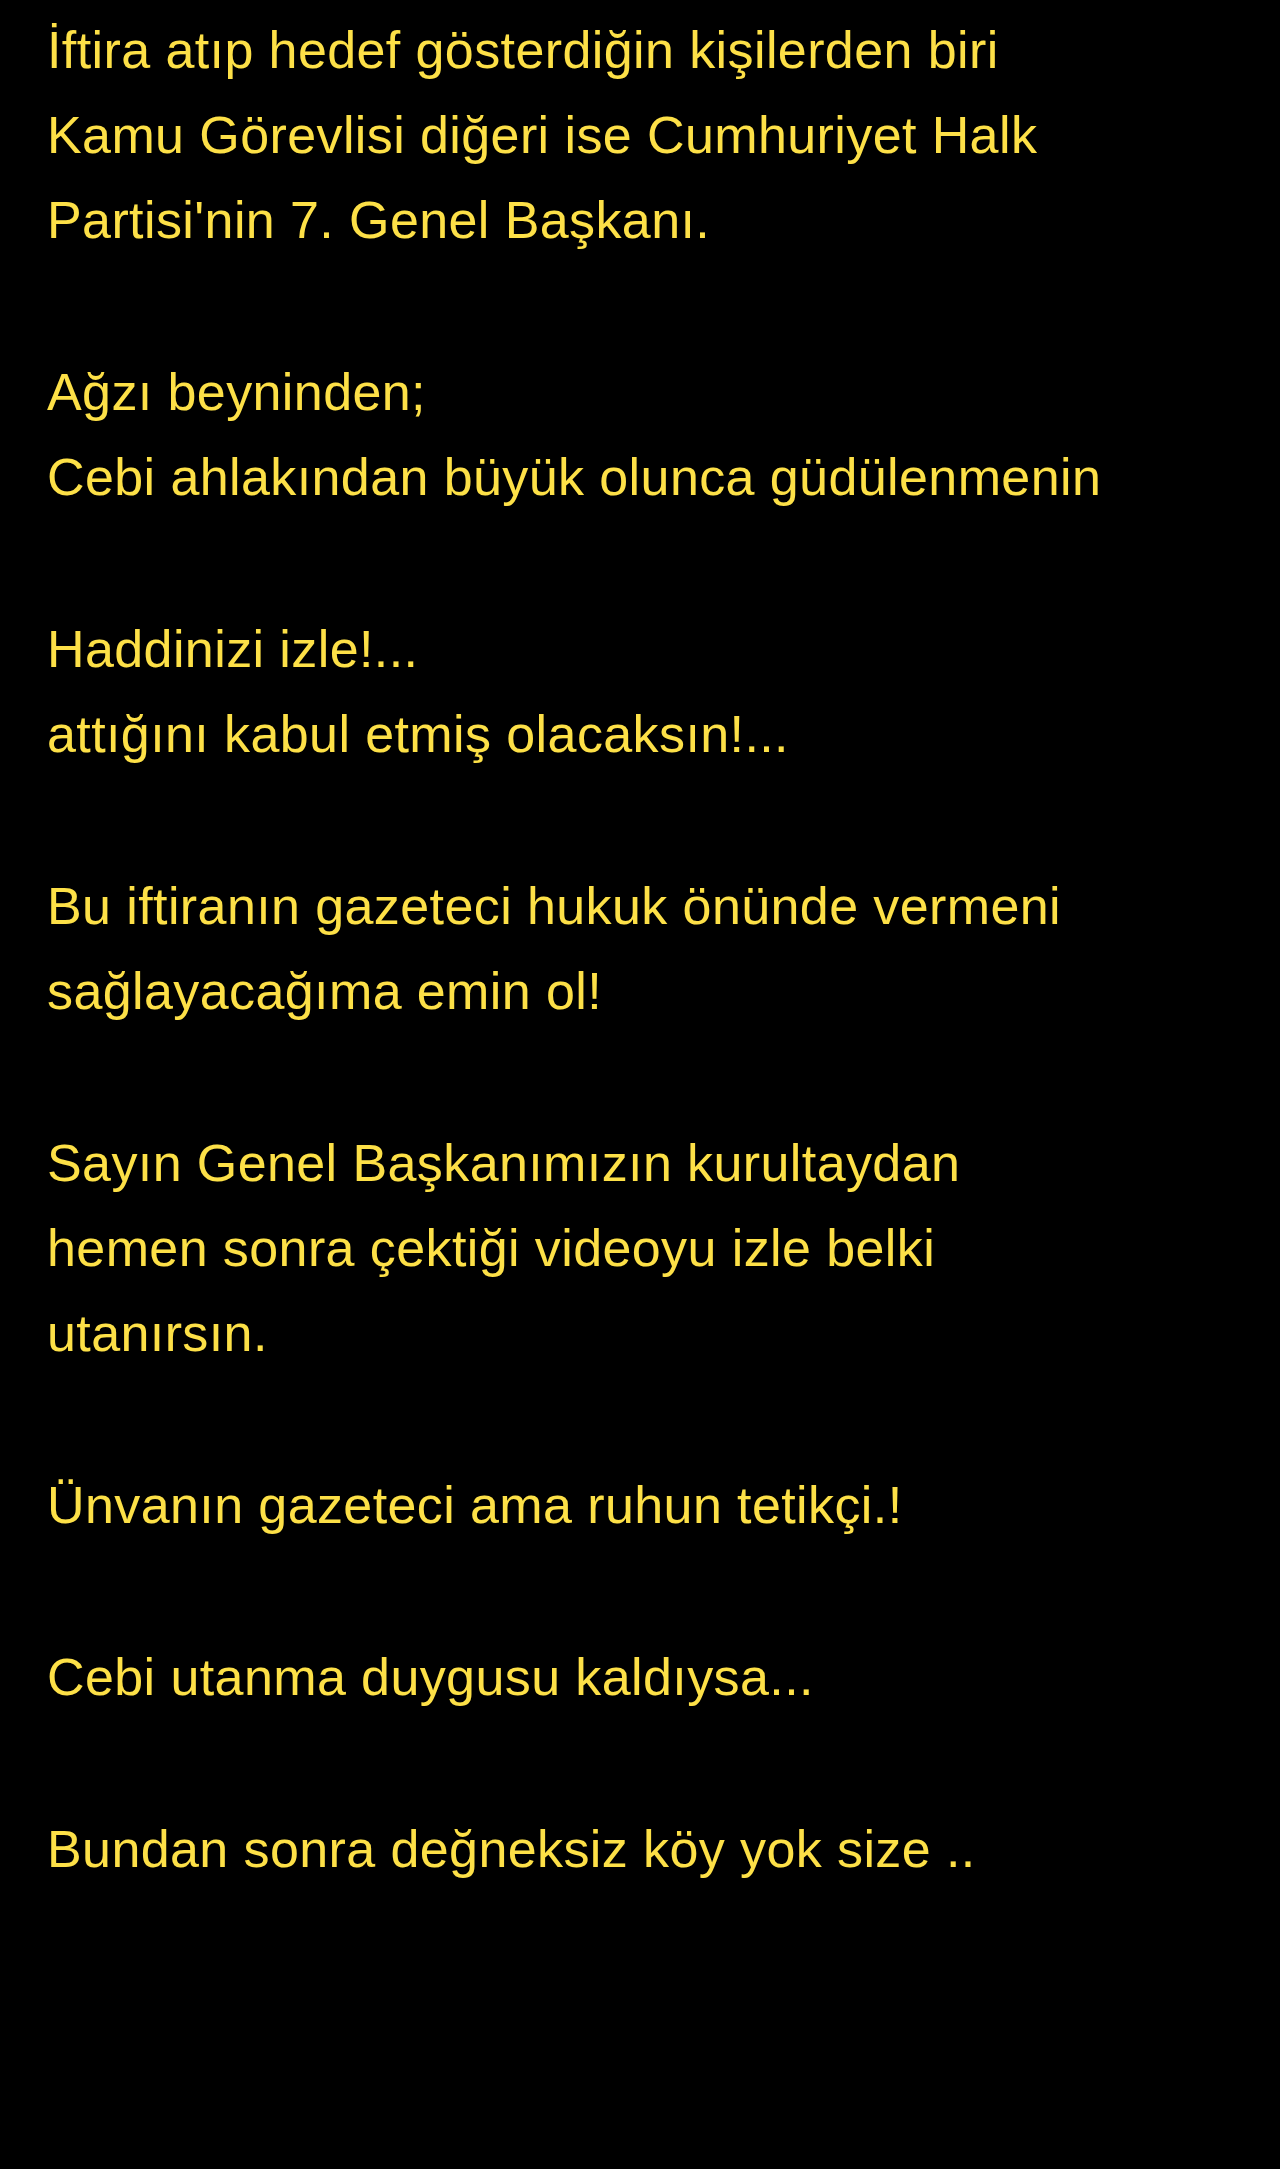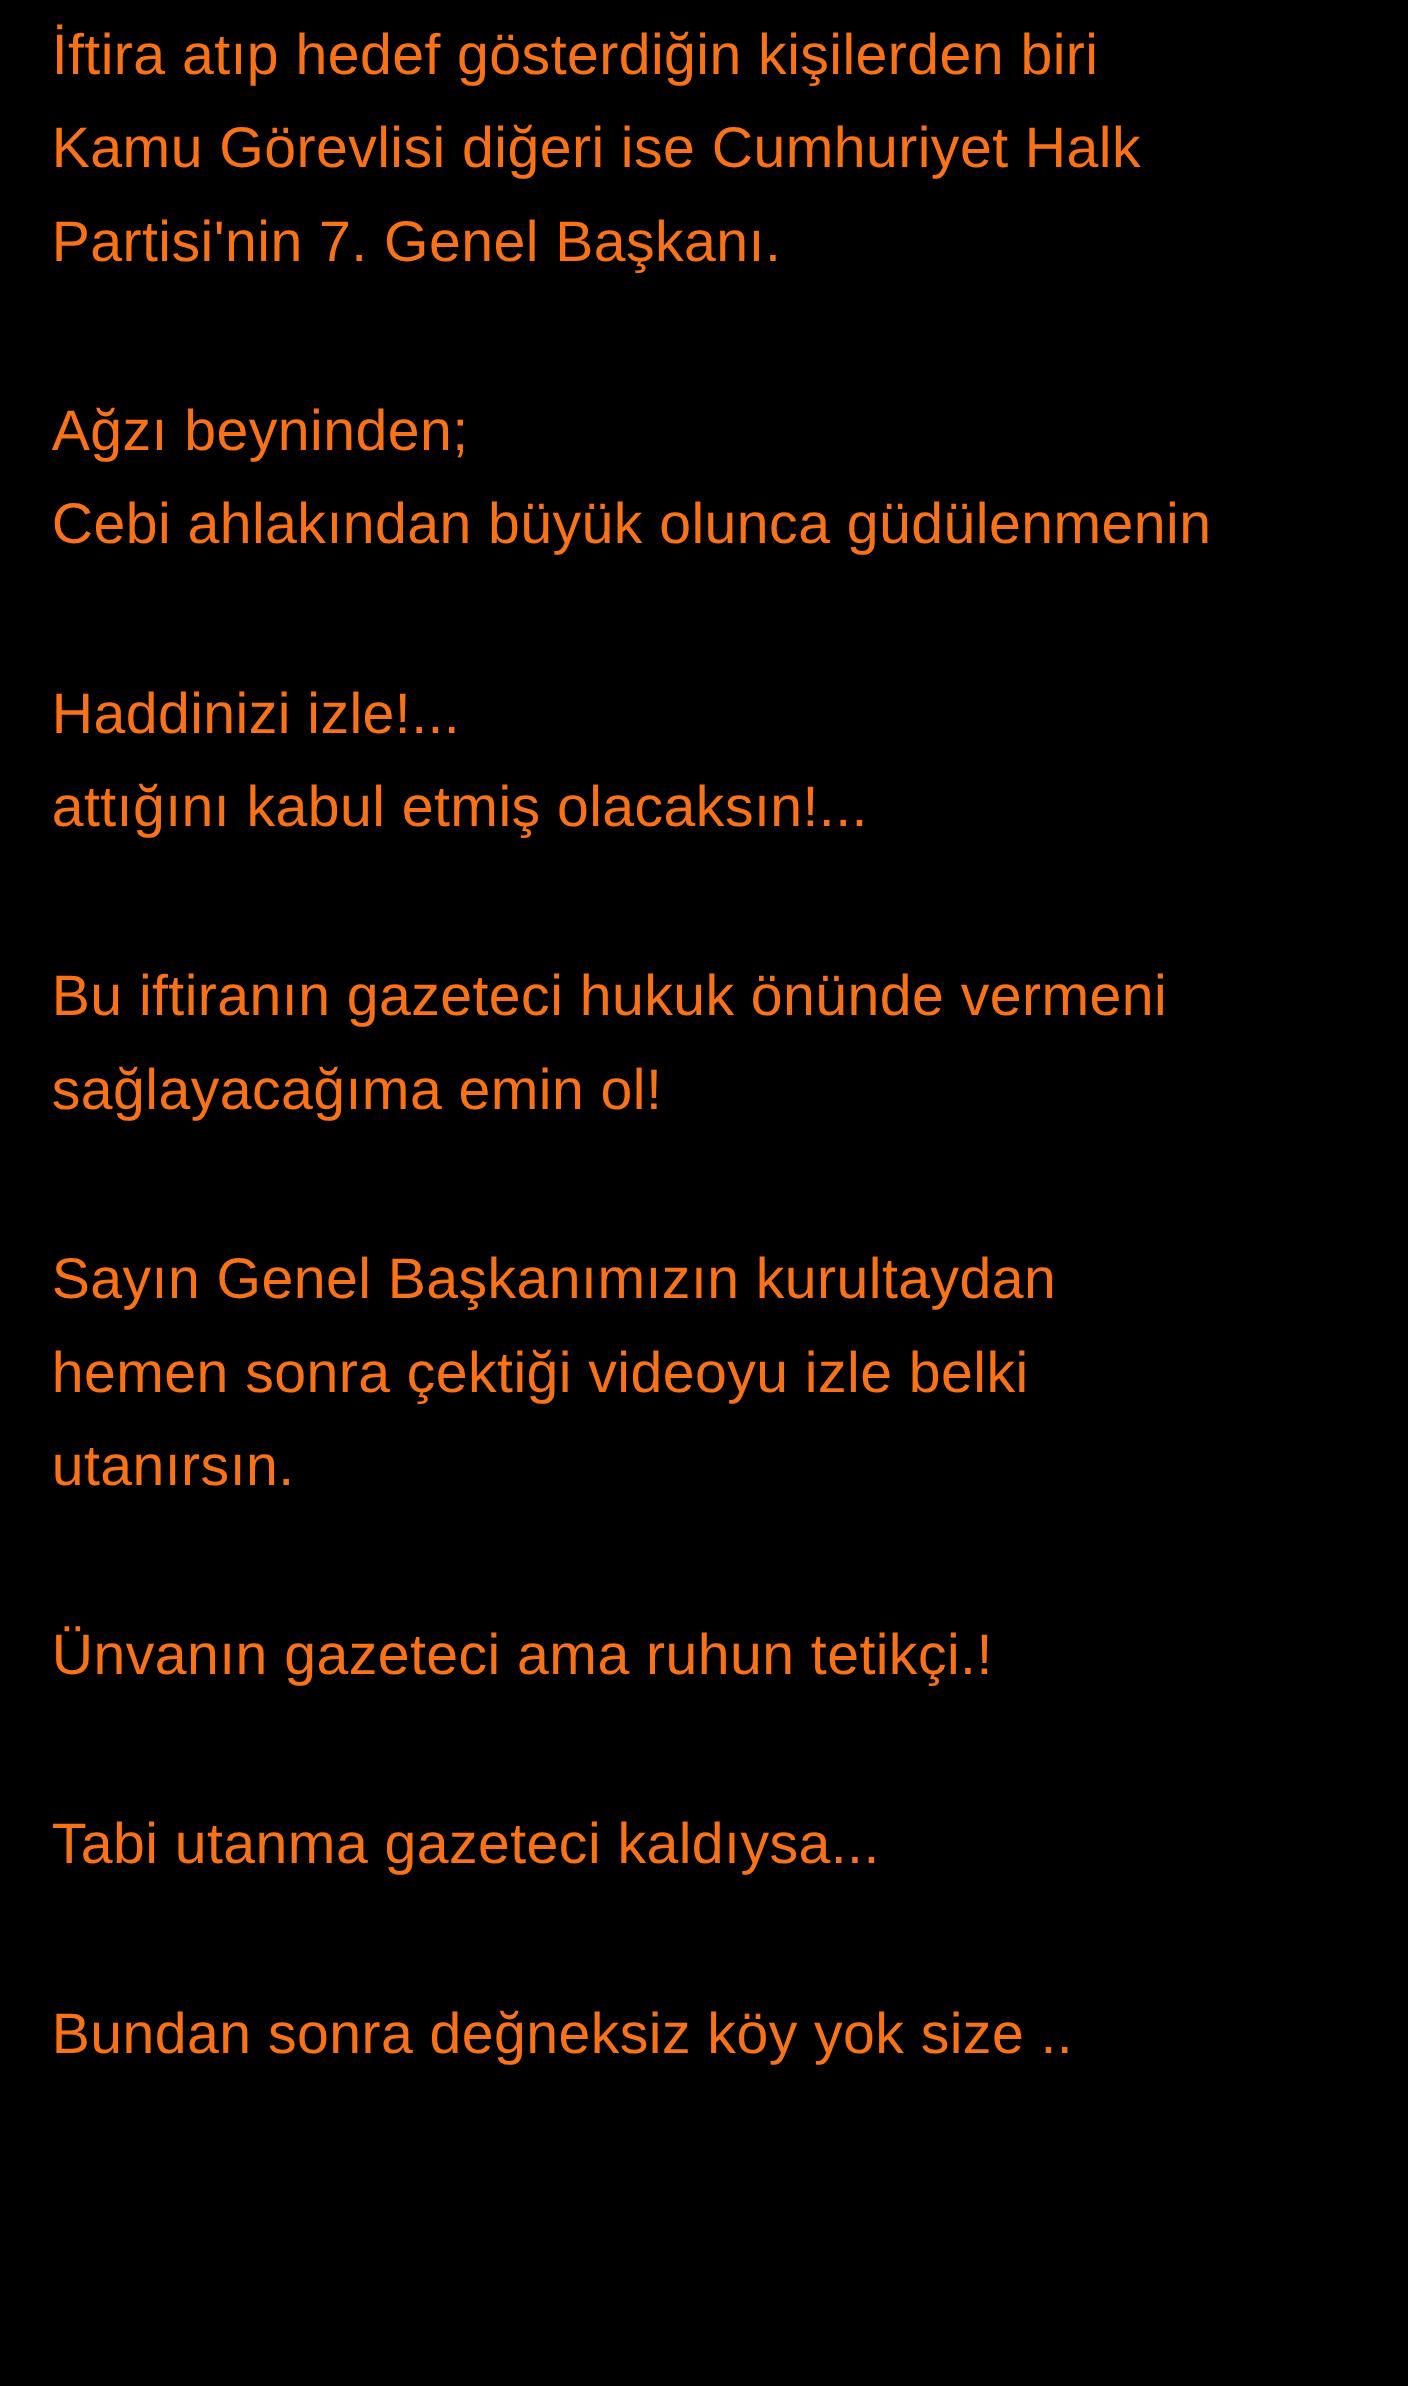--- a/index.html
+++ b/index.html
@@ -30,21 +30,21 @@
   .paragraph:last-child {
     margin-bottom: 0;
   }
   .line {
     white-space: nowrap;
   }
 </style>
 </head>
 <body style="background: rgb(0, 0, 0);">
 
-<main class="post" style="color: #f97316;">
+<main class="post" style="color: #fde047;">
     <div class="paragraph">
       <div class="line">İftira atıp hedef gösterdiğin kişilerden biri</div>
       <div class="line">Kamu Görevlisi diğeri ise Cumhuriyet Halk</div>
       <div class="line">Partisi'nin 7. Genel Başkanı.</div>
     </div>
     <div class="paragraph">
       <div class="line">Ağzı beyninden;</div>
       <div class="line">Cebi ahlakından büyük olunca güdülenmenin</div>
     </div>
     <div class="paragraph">
@@ -57,18 +57,18 @@
     </div>
     <div class="paragraph">
       <div class="line">Sayın Genel Başkanımızın kurultaydan</div>
       <div class="line">hemen sonra çektiği videoyu izle belki</div>
       <div class="line">utanırsın.</div>
     </div>
     <div class="paragraph">
       <div class="line">Ünvanın gazeteci ama ruhun tetikçi.!</div>
     </div>
     <div class="paragraph">
-      <div class="line">Tabi utanma gazeteci kaldıysa...</div>
+      <div class="line">Cebi utanma duygusu kaldıysa...</div>
     </div>
     <div class="paragraph">
       <div class="line">Bundan sonra değneksiz köy yok size ..</div>
     </div>
   </main>
 
 </body></html>

